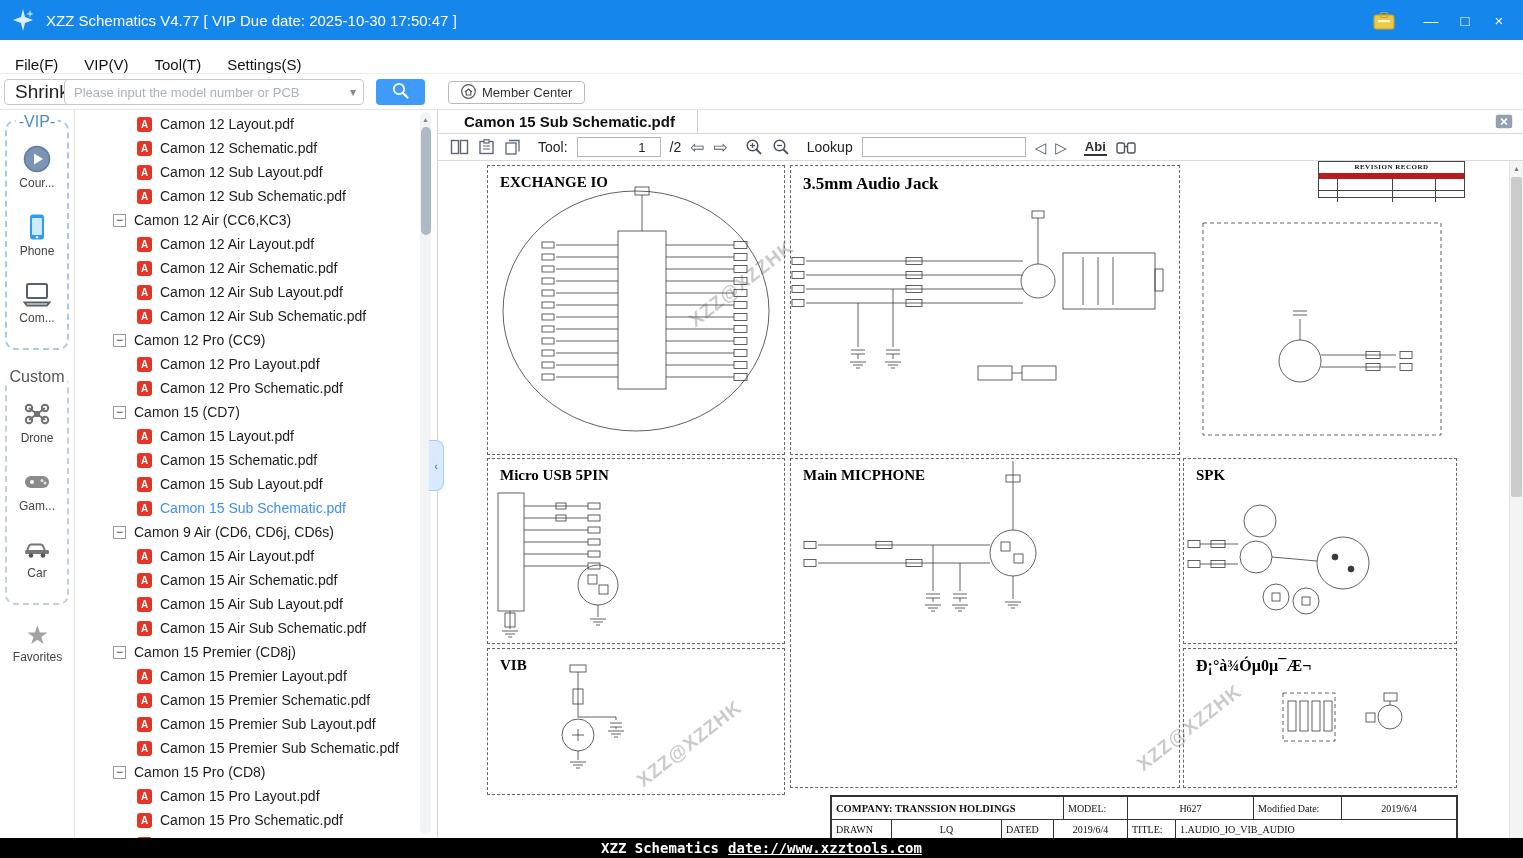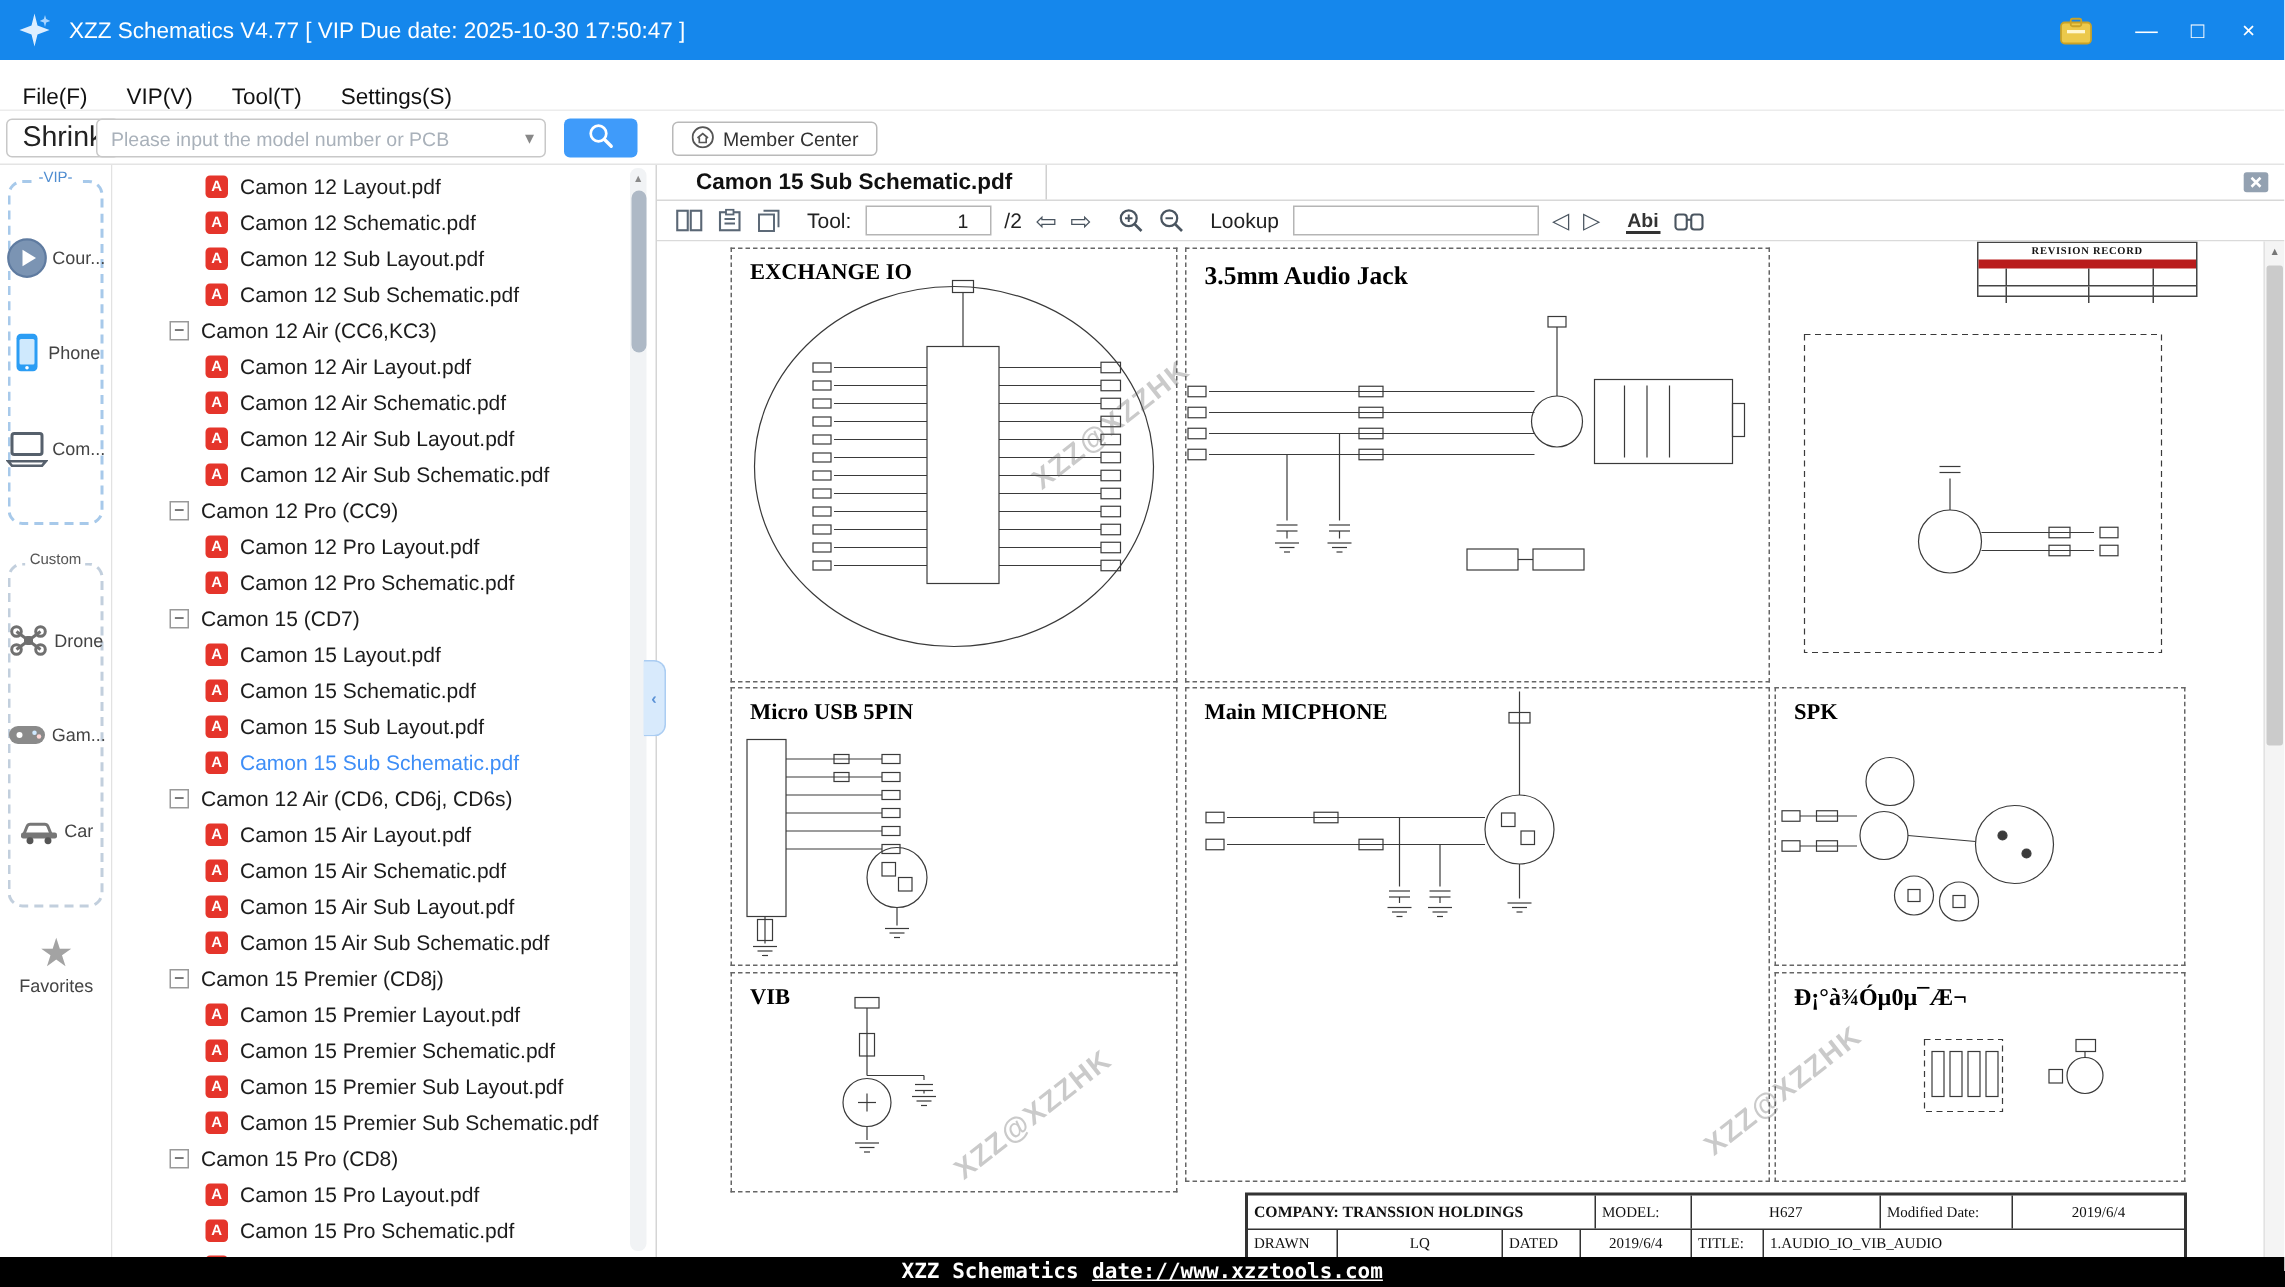--- a/index.html
+++ b/index.html
@@ -35,24 +35,24 @@
   #membercenter{position:absolute;left:448px;top:7px;height:23px;padding:0 12px;background:#fff;
                 border:1px solid #b9b9b9;border-radius:4px;display:flex;align-items:center;gap:6px;
                 font-size:13px;color:#333;cursor:pointer;font-family:inherit}
   
   #vipcol{position:absolute;left:0;top:110px;width:75px;height:728px;background:#fff;border-right:1px solid #e2e2e2;
           box-sizing:border-box;z-index:5}
   .vip-group{position:absolute;left:5px;width:64px;border:2px dashed #a7c9ea;border-radius:10px;box-sizing:border-box}
   #vipgroup{top:10px;height:230px}
   #customgroup{top:265px;height:230px;border-color:#c2cfdd}
   .group-label{position:absolute;top:-9px;left:50%;transform:translateX(-50%);background:#fff;padding:0 3px;
-               font-size:10px;color:#4e8cd0;white-space:nowrap}
+               font-size:16px;color:#4e8cd0;white-space:nowrap}
   #customgroup .group-label{color:#555}
   .group-items{display:flex;flex-direction:column;justify-content:space-evenly;align-items:center;height:100%}
-  .vip-item{display:flex;flex-direction:row;align-items:center;gap:3px;cursor:pointer}
+  .vip-item{display:flex;flex-direction:column;align-items:center;gap:3px;cursor:pointer}
   .vip-icon{height:28px;display:flex;align-items:center;justify-content:center}
   .vip-label{font-size:12px;color:#444;max-width:58px;overflow:hidden;white-space:nowrap}
   #favorites{position:absolute;left:0;top:512px;width:75px;display:flex;flex-direction:column;align-items:center;
              gap:2px;cursor:pointer}
   .star{font-size:26px;line-height:26px;color:#a3a3a3}
   
   #treepanel{position:absolute;left:75px;top:110px;width:363px;height:728px;background:#fff;
              border-right:1px solid #d5d5d5;box-sizing:border-box;overflow:hidden;z-index:5}
   #tree{padding-top:2px}
   .tree-row{height:24px;display:flex;align-items:center;gap:8px;font-size:14px;color:#1c1c1c;
@@ -360,21 +360,21 @@
       <div class="tree-row tfile">
         <span class="pdf-ic">A</span>
         <span class="tree-label">Camon 15 Sub Layout.pdf</span>
       </div>
       <div class="tree-row tfile selected">
         <span class="pdf-ic">A</span>
         <span class="tree-label">Camon 15 Sub Schematic.pdf</span>
       </div>
       <div class="tree-row tnode">
         <span class="minus-ic">−</span>
-        <span class="tree-label">Camon 12 Air (CD6, CD6j, CD6s)</span>
+        <span class="tree-label">Camon 9 Air (CD6, CD6j, CD6s)</span>
       </div>
       <div class="tree-row tfile">
         <span class="pdf-ic">A</span>
         <span class="tree-label">Camon 15 Air Layout.pdf</span>
       </div>
       <div class="tree-row tfile">
         <span class="pdf-ic">A</span>
         <span class="tree-label">Camon 15 Air Schematic.pdf</span>
       </div>
       <div class="tree-row tfile">

